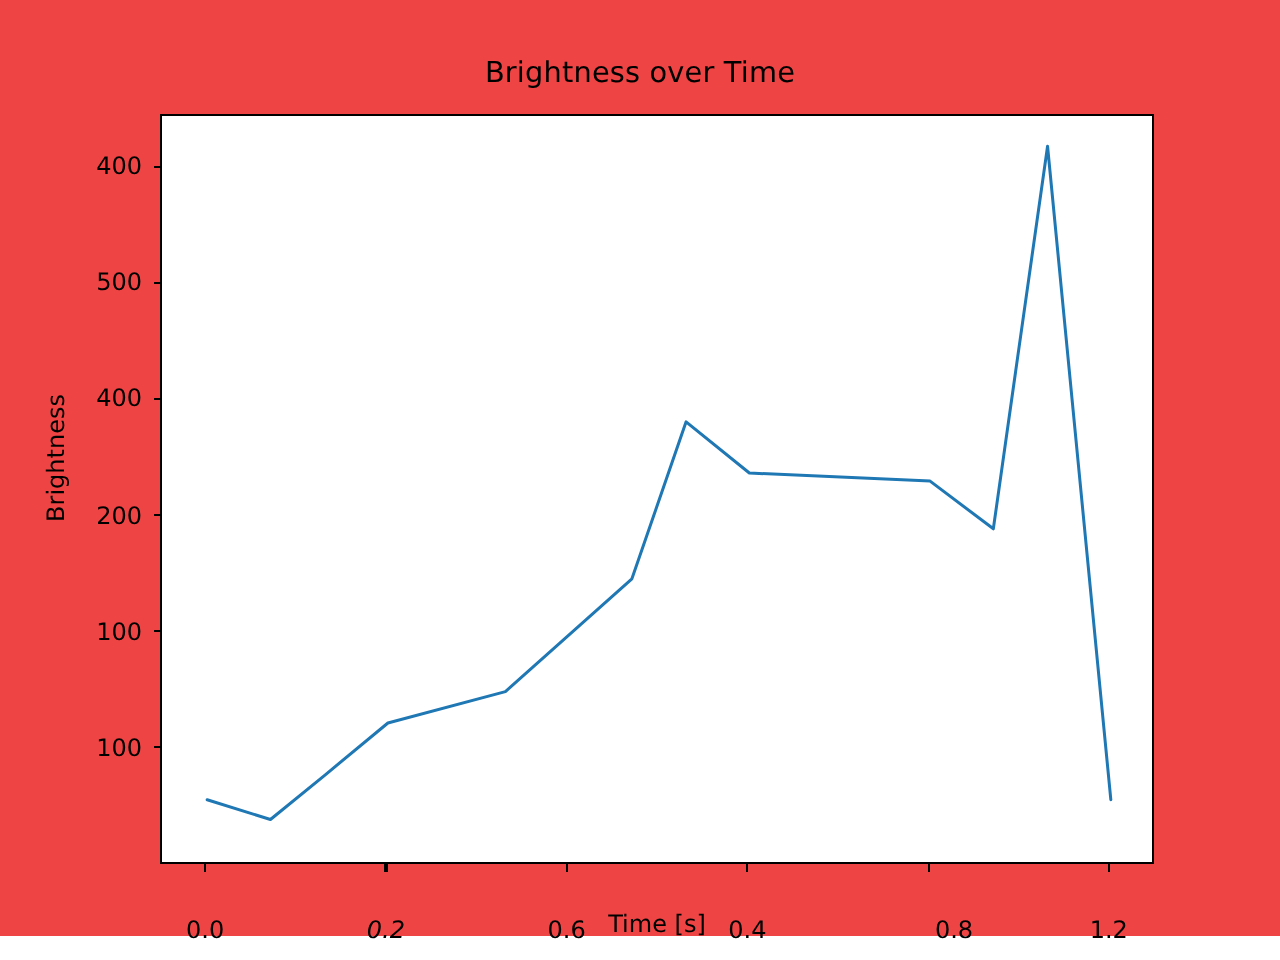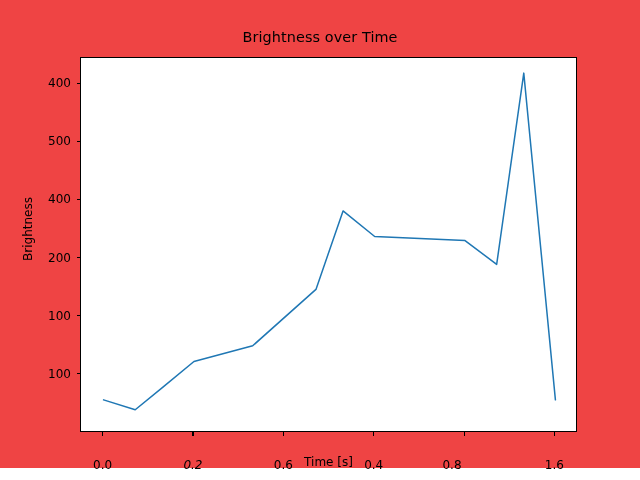--- a/index.html
+++ b/index.html
@@ -113,22 +113,22 @@
       <div class="tick-label ytick-label" style="left: 0px; width: 71px; top: 257.581px;">200</div>
       <div class="tick-label ytick-label" style="left: 0px; width: 71px; top: 199.442px; text-align: right;">400</div>
       <div class="tick-label ytick-label" style="left: 0px; width: 71px; top: 141.302px;">500</div>
       <div class="tick-label ytick-label" style="left: 0px; width: 71px; top: 83.1628px;">400</div>
     </div>
   <div id="xtick-labels">
       <div class="tick-label xtick-label" style="left: 102.591px; top: 438px;">0.0</div>
       <div class="tick-label xtick-label" style="left: 192.955px; top: 438px; font-style: italic;">0.2</div>
       <div class="tick-label xtick-label" style="left: 283.318px; top: 438px;">0.6</div>
       <div class="tick-label xtick-label" style="left: 373.682px; top: 438px;">0.4</div>
-      <div class="tick-label xtick-label" style="left: 452px; top: 438px;">0.8</div>
-      <div class="tick-label xtick-label" style="left: 554.409px; top: 438px;">1.6</div>
+      <div class="tick-label xtick-label" style="left: 477px; top: 438px;">0.8</div>
+      <div class="tick-label xtick-label" style="left: 554.409px; top: 438px;">1.2</div>
     </div>
   <div id="tick-marks">
       <div class="tick-mark ytick-mark" style="top: 373.36px;"></div>
       <div class="tick-mark ytick-mark" style="top: 315.221px;"></div>
       <div class="tick-mark ytick-mark" style="top: 257.081px;"></div>
       <div class="tick-mark ytick-mark" style="top: 198.942px;"></div>
       <div class="tick-mark ytick-mark" style="top: 140.802px;"></div>
       <div class="tick-mark ytick-mark" style="top: 82.6628px;"></div>
       <div class="tick-mark xtick-mark" style="left: 102.091px;"></div>
       <div class="tick-mark xtick-mark" style="left: 192.455px;"></div>

